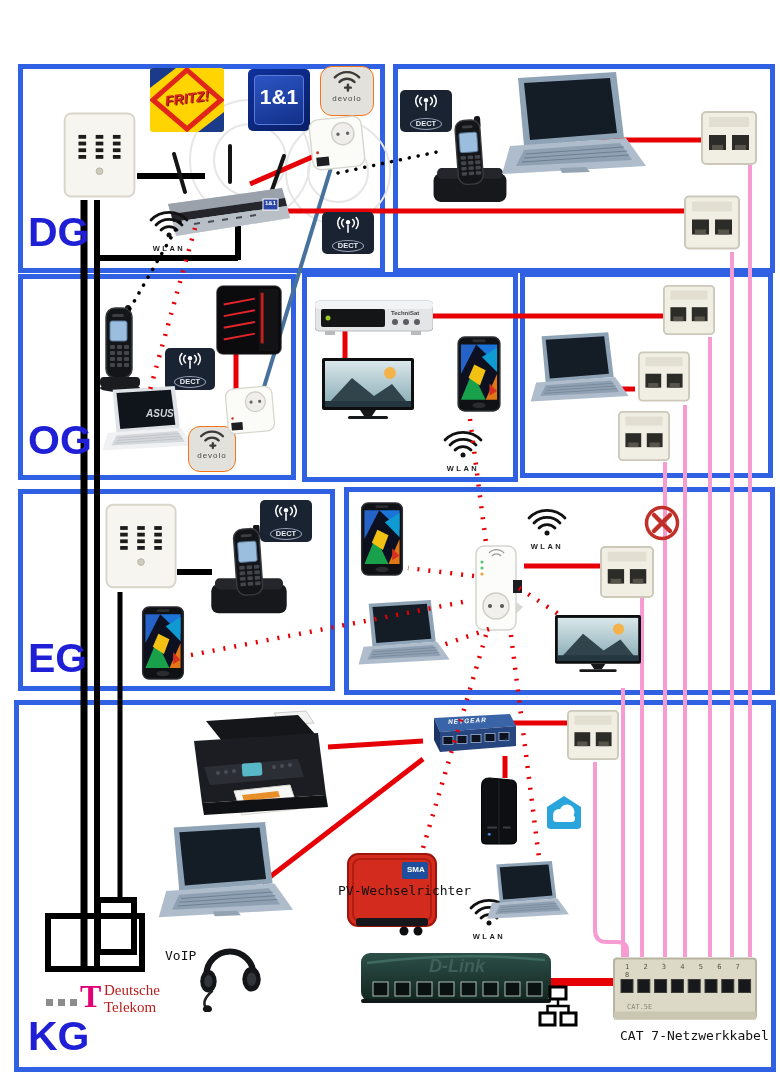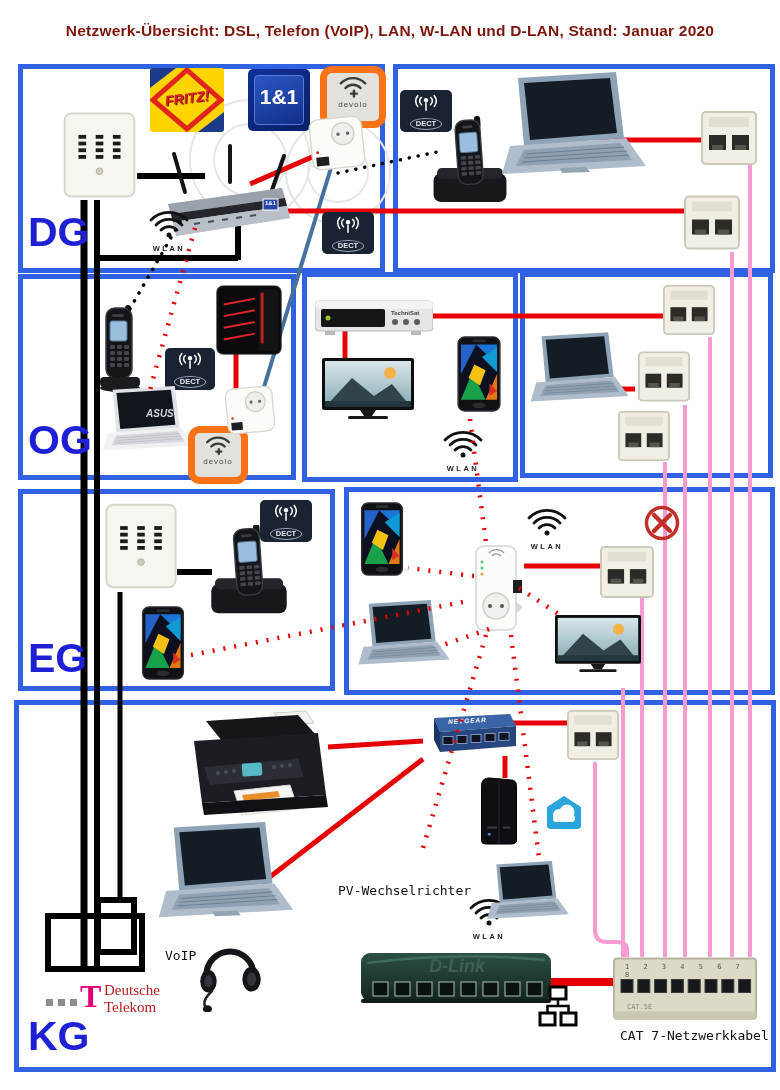--- a/index.html
+++ b/index.html
@@ -22,38 +22,37 @@
   .dect .t{display:inline-block;font-size:7.5px;font-weight:bold;color:#e8ecf4;border:1px solid #9aa4b8;
            border-radius:50%;padding:0 5px;line-height:1.35;margin-top:1px;}
   
   .fritz{background:#ffd400;border-radius:3px;overflow:hidden;z-index:3;}
   .fritz .t{position:absolute;left:0;top:22px;width:100%;text-align:center;font-size:14px;font-weight:bold;
             font-style:italic;color:#d8251c;text-shadow:1px 1px 0 #8c1410;transform:rotate(-7deg);}
   .oneone{background:linear-gradient(145deg,#10309a,#081f66);border-radius:5px;z-index:3;}
   .oneone .in{position:absolute;left:6px;top:6px;right:6px;bottom:6px;border-radius:4px;
               background:linear-gradient(160deg,#2c55c4,#123089);border:1px solid #5a7cd8;}
   .oneone .t{position:absolute;left:0;top:16px;width:100%;text-align:center;color:#fff;font-size:21px;font-weight:bold;}
-  .devologo{background:#e2e1dc;border:7px solid #f97316;border-radius:12px;z-index:3;text-align:center;}
+  .devologo{background:#e2e1dc;border:1px solid #f97316;border-radius:12px;z-index:3;text-align:center;}
   .devologo .t{display:block;font-size:8px;letter-spacing:1px;color:#4a4a46;margin-top:-3px;}
   .mono{font-family:"DejaVu Sans Mono",monospace;font-size:13px;color:#111;z-index:4;}
   .ports{position:absolute;left:12px;top:6px;font-family:"DejaVu Sans Mono",monospace;
          font-size:7px;color:#55524a;word-spacing:10px;}
   .panelmodel{position:absolute;left:14px;top:46px;font-family:"DejaVu Sans Mono",monospace;font-size:7px;color:#8a8778;}
   .chip-label{position:absolute;color:#fff;font-weight:bold;}
   .blackrect{position:absolute;border:6px solid #000;z-index:3;}
   .tk-dot{position:absolute;width:7px;height:7px;background:#8c8c8c;z-index:3;}
   .tk-t{position:absolute;font-family:"Liberation Serif",serif;font-weight:bold;color:#e20074;font-size:32px;line-height:1;z-index:3;}
   .tk-name{position:absolute;font-family:"Liberation Serif",serif;color:#b91c1c;font-size:15px;line-height:1.1;z-index:3;}
   .ghost{position:absolute;font-weight:bold;font-style:italic;color:#3f5f58;z-index:4;}
 </style>
 </head>
 <body>
 
 <div id="stage">
-  <div id="title">Netzwerk-Übersicht: DSL, Telefon (VoIP), LAN, W-LAN und D-LAN, Stand: Januar 2020</div>
 
   <div class="floor-box" style="left:18px;top:64px;width:357px;height:199px;"></div>
   <div class="floor-box" style="left:393px;top:64px;width:372px;height:199px;"></div>
   <div class="floor-box" style="left:18px;top:274px;width:268px;height:196px;"></div>
   <div class="floor-box" style="left:302px;top:272px;width:206px;height:200px;"></div>
   <div class="floor-box" style="left:520px;top:272px;width:243px;height:196px;"></div>
   <div class="floor-box" style="left:18px;top:489px;width:307px;height:192px;"></div>
   <div class="floor-box" style="left:344px;top:487px;width:421px;height:198px;"></div>
   <div class="floor-box" style="left:14px;top:700px;width:752px;height:362px;"></div>
 
@@ -770,20 +769,31 @@
     <svg viewBox="0 0 42 38">
         <path d="M4,14 L21,3 L38,14 L38,33 Q38,36 34,36 L8,36 Q4,36 4,33 Z" fill="#2aa5dc"></path>
     <circle cx="16" cy="22" r="6" fill="#fff"></circle>
         <circle cx="24" cy="19" r="7.5" fill="#fff"></circle>
     <rect x="10" y="22" width="22" height="7" rx="3.5" fill="#fff"></rect>
       </svg>
   </div>
 
   <div class="abs mono" style="left:338px;top:883px;">PV-Wechselrichter</div>
 
+  <div class="dev" style="left:346px;top:852px;width:92px;height:84px;">
+    <svg viewBox="0 0 92 84">
+        <rect x="2" y="2" width="88" height="72" rx="10" fill="#d32b1e" stroke="#9e1409" stroke-width="2"></rect>
+    <rect x="7" y="7" width="78" height="62" rx="7" fill="none" stroke="#b51c0f" stroke-width="2"></rect>
+    <rect x="56" y="10" width="26" height="17" rx="2" fill="#1d4f9e"></rect>
+    <rect x="10" y="66" width="72" height="8" rx="3" fill="#16171a"></rect>
+    <circle cx="58" cy="79" r="4.5" fill="#0c0d0f"></circle>
+        <circle cx="72" cy="79" r="4.5" fill="#0c0d0f"></circle>
+      </svg>
+    <span class="chip-label" style="left:61px;top:13px;font-size:8px;">SMA</span>
+  </div>
 
   <div class="dev wlan" style="left:438px;top:892px;width:46px;height:42px;">
     <svg viewBox="0 0 46 34">
         <g stroke="#111" stroke-width="2.8" fill="none" stroke-linecap="round">
     <path d="M15,22 a11,11 0 0 1 16,0"></path>
           <path d="M10,17 a18,18 0 0 1 26,0"></path>
           <path d="M5,12 a25,25 0 0 1 36,0"></path>
         </g>
     <circle cx="23" cy="27" r="2.5" fill="#111"></circle>
       </svg>

